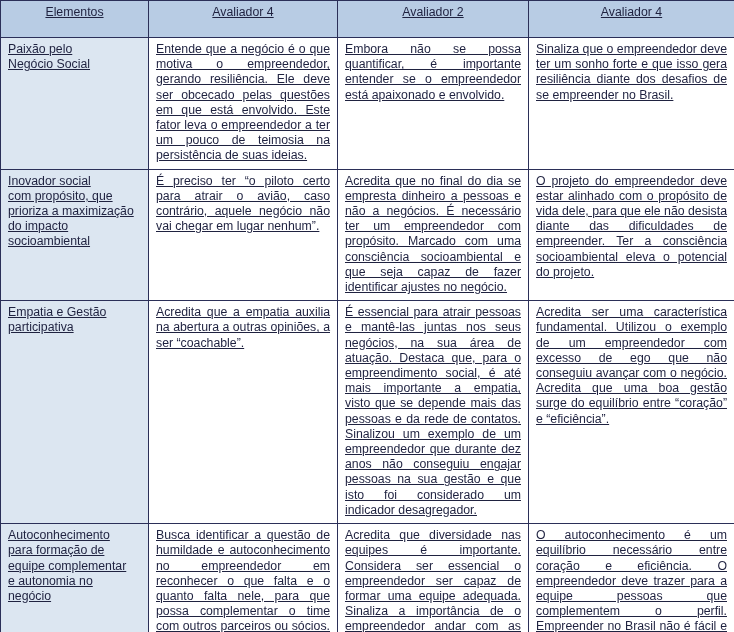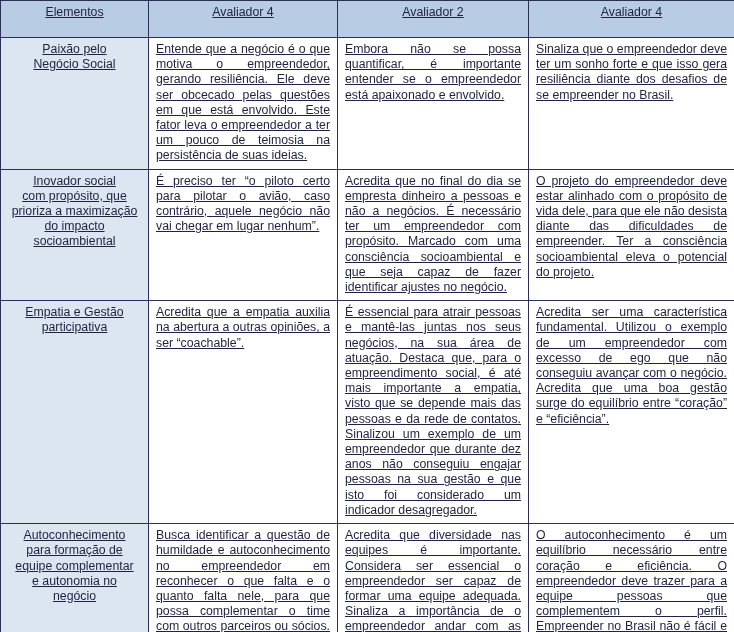--- a/index.html
+++ b/index.html
@@ -46,21 +46,21 @@
     background: #b8cce4;
     text-align: center;
     vertical-align: middle;
     height: 27px;
     padding: 3px 6px;
     font-size: 12.6px;
   }
 
   td.elemento {
     background: #dce6f1;
-    text-align: center;
+    text-align: left;
     font-size: 12.3px;
     line-height: 15.4px;
     padding-top: 5px;
   }
 
   td.avaliacao {
     background: #ffffff;
     text-align: justify;
     text-justify: inter-word;
     hyphens: manual;
@@ -126,21 +126,21 @@
       </tr>
       <tr class="row-1">
         <td class="elemento">
           <span class="cell-text">Inovador social
 com propósito, que
 prioriza a maximização
 do impacto
 socioambiental</span>
         </td>
         <td class="avaliacao">
-          <span class="cell-text">É preciso ter “o piloto certo para pilotar o avião, caso contrário, aquele negócio não vai chegar em lugar nenhum”.</span>
+          <span class="cell-text">É preciso ter “o piloto certo para atrair o avião, caso contrário, aquele negócio não vai chegar em lugar nenhum”.</span>
         </td>
         <td class="avaliacao">
           <span class="cell-text">Acredita que no final do dia se empresta dinheiro a pessoas e não a negócios. É necessário ter um empreendedor com propósito. Marcado com uma consciência socioambiental e que seja capaz de fazer identificar ajustes no negócio.</span>
         </td>
         <td class="avaliacao">
           <span class="cell-text">O projeto do empreendedor deve estar alinhado com o propósito de vida dele, para que ele não desista diante das dificuldades de empreender. Ter a consciência socioambiental eleva o potencial do projeto.</span>
         </td>
       </tr>
       <tr class="row-2">
         <td class="elemento">

